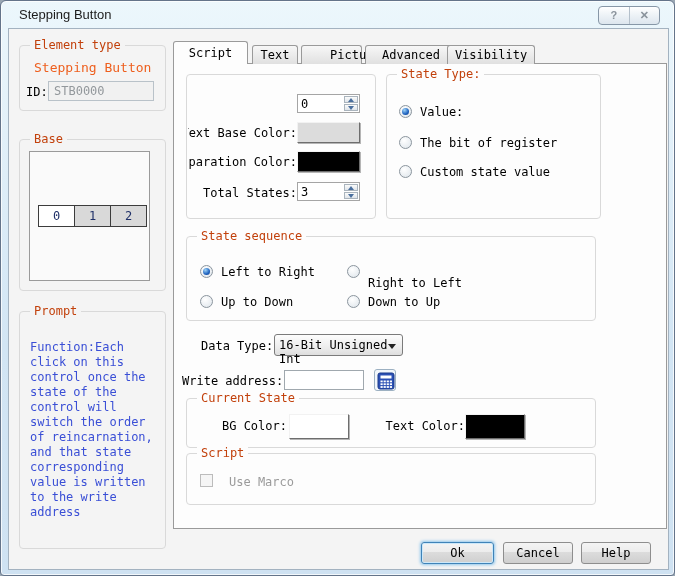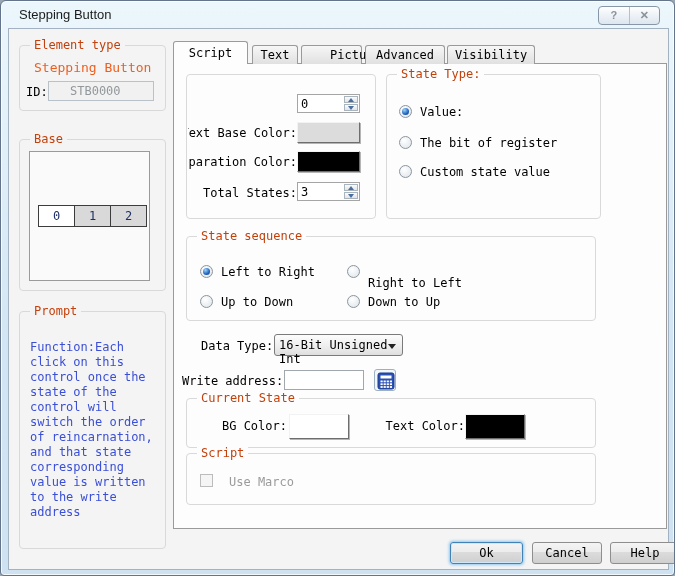--- a/index.html
+++ b/index.html
@@ -31,21 +31,21 @@
   .rlabel { text-align:right; width:200px; }
   .gray { color:#9b9b9b; }
 
   .tab { position:absolute; top:44px; height:19px; border:1px solid #9a9a9a; border-bottom:none;
     border-radius:3px 3px 0 0; background:linear-gradient(#f7f7f7,#e0e0e0);
     font-size:12px; text-align:center; line-height:18px; z-index:3; }
   .tab.active { top:40px; height:23px; background:#fdfdfd; line-height:22px; z-index:5; }
   .panel { position:absolute; left:172px; top:62px; width:494px; height:466px;
     background:#fdfdfd; border:1px solid #9a9a9a; z-index:1; }
 
-  .tinput { position:absolute; background:#fff; border:1px solid #a0a8ae; font:12px "DejaVu Sans Mono",monospace; padding:0 21px; color:#000; }
+  .tinput { position:absolute; background:#fff; border:1px solid #a0a8ae; font:12px "DejaVu Sans Mono",monospace; padding:0 5px; color:#000; }
   .tinput:disabled { background:#f1f1f1; color:#93989c; border-color:#b9c2c9; }
 
   .spinedit { position:absolute; width:63px; height:19px; background:#fff; border:1px solid #a5a5a5; }
   .spinval { position:absolute; left:3px; top:2px; font-size:12px; }
   .spinbtns { position:absolute; right:1px; top:1px; width:14px; height:15px; }
   .spinbtn { position:absolute; left:0; width:14px; height:7px; border:1px solid #aab4bd;
     background:linear-gradient(#fbfbfb,#dfe5ea); }
   .spinbtn.up { top:0; } .spinbtn.dn { top:8px; }
   .tri { position:absolute; width:0; height:0; }
   .tri.u { left:3px; top:1px; border-left:3px solid transparent; border-right:3px solid transparent; border-bottom:4px solid #4a6f9e; }
@@ -64,21 +64,21 @@
   .combo { position:absolute; border:1px solid #7b7b7b; border-radius:3px;
     background:linear-gradient(#fdfdfd,#ededed 60%,#dedede); }
   .combo-text { position:absolute; left:4px; top:3px; font-size:12px; }
   .combo-arrow { position:absolute; right:6px; top:9px; width:0; height:0;
     border-left:4px solid transparent; border-right:4px solid transparent; border-top:5px solid #222; }
 
   .iconbtn { position:absolute; width:22px; height:22px; border:1px solid #9db1c2; border-radius:3px; background:#f2f7fb; }
 
   .btn { position:absolute; height:22px; border:1px solid #8e8e8e; border-radius:3px;
     background:linear-gradient(#f4f4f4,#ececec 45%,#dcdcdc 46%,#cfcfcf);
-    font:12px "DejaVu Sans Mono",monospace; text-align:center; line-height:20px; cursor:default;margin-left:29px; }
+    font:12px "DejaVu Sans Mono",monospace; text-align:center; line-height:20px; cursor:default; }
   .btn.focused { border-color:#3f83b8; box-shadow:0 0 0 1px #cde8f9 inset, 0 0 3px 1px #8fc6ec; }
 
   .preview { position:absolute; left:28px; top:150px; width:121px; height:130px;
     background:#fafafa; border:1px solid #9a9a9a; z-index:3; }
   .strip { position:absolute; left:8px; top:53px; height:22px; display:flex; }
   .cell { width:37px; height:22px; border:1px solid #3c3c3c; margin-left:-1px; text-align:center;
     font-size:12px; line-height:20px; color:#1f3068; }
   .cell:first-child { margin-left:0; }
 
   .prompt-text { position:absolute; left:10px; top:28px; width:132px; font-size:12px; line-height:15px;
@@ -130,21 +130,21 @@
 and that state
 corresponding
 value is written
 to the write
 address</div>
   </div>
 
   <div class="tab active" style="left:172px; width:75px;">Script</div>
   <div class="tab" style="left:251px; width:46px;">Text</div>
   <div class="tab" style="left:300px; width:61px;padding-left:28px;">Picture</div>
-  <div class="tab" style="left:364px; width:80px;">Advanced</div>
+  <div class="tab" style="left:364px; width:92px;">Advanced</div>
   <div class="tab" style="left:446px; width:88px;">Visibility</div>
 
   <div class="panel"></div>
 
   <div class="group panelbg" style="left:185px; top:73px; width:190px; height:145px; z-index:4;">
     <div class="clip">
       <div class="spinedit" style="left:109px; top:18px;">
         <span class="spinval">0</span>
         <div class="spinbtns">
           <div class="spinbtn up">

